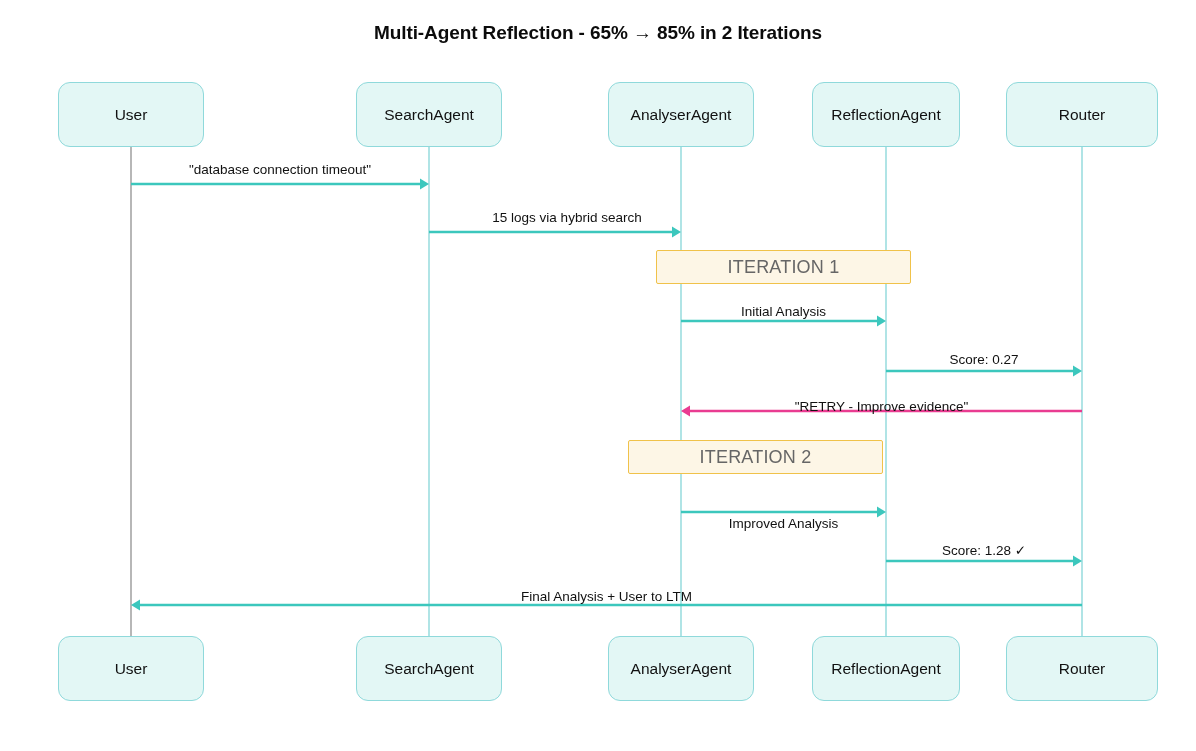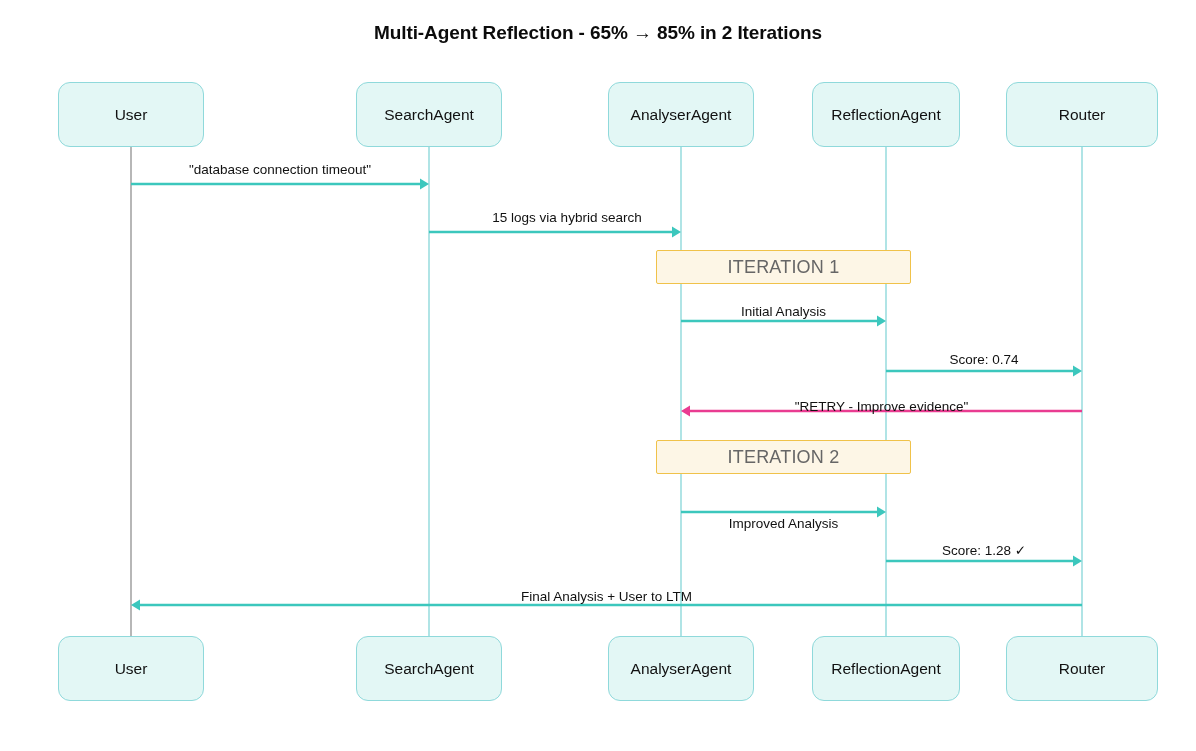--- a/index.html
+++ b/index.html
@@ -130,30 +130,30 @@
       </div>
       <div class="participant-box" style="left: 1006px; top: 82px; width: 152px; height: 65px;">
         <span>Router</span>
       </div>
     </div>
 
   <div id="note-layer">
       <div class="note-box" style="left: 656px; top: 250px; width: 255px; height: 34px;">
         <span>ITERATION 1</span>
       </div>
-      <div class="note-box" style="left: 656px; top: 440px; width: 255px; height: 34px;">
+      <div class="note-box" style="left: 628px; top: 440px; width: 255px; height: 34px;">
         <span>ITERATION 2</span>
       </div>
     </div>
 
   <div id="label-layer">
       <div class="msg-label" style="left: 280px; top: 162px;">"database connection timeout"</div>
       <div class="msg-label" style="left: 567px; top: 210px;">15 logs via hybrid search</div>
       <div class="msg-label" style="left: 783.5px; top: 304px;">Initial Analysis</div>
-      <div class="msg-label" style="left: 984px; top: 352px;">Score: 0.74</div>
+      <div class="msg-label" style="left: 984px; top: 352px;">Score: 0.27</div>
       <div class="msg-label" style="left: 881.5px; top: 399px;">"RETRY - Improve evidence"</div>
       <div class="msg-label" style="left: 783.5px; top: 516px;">Improved Analysis</div>
       <div class="msg-label" style="left: 984px; top: 542px;">Score: 1.28 ✓</div>
       <div class="msg-label" style="left: 606.5px; top: 589px;">Final Analysis + User to LTM</div>
     </div>
 
   <div id="bottom-participants">
       <div class="participant-box" style="left: 58px; top: 636px; width: 146px; height: 65px;">
         <span>User</span>
       </div>

